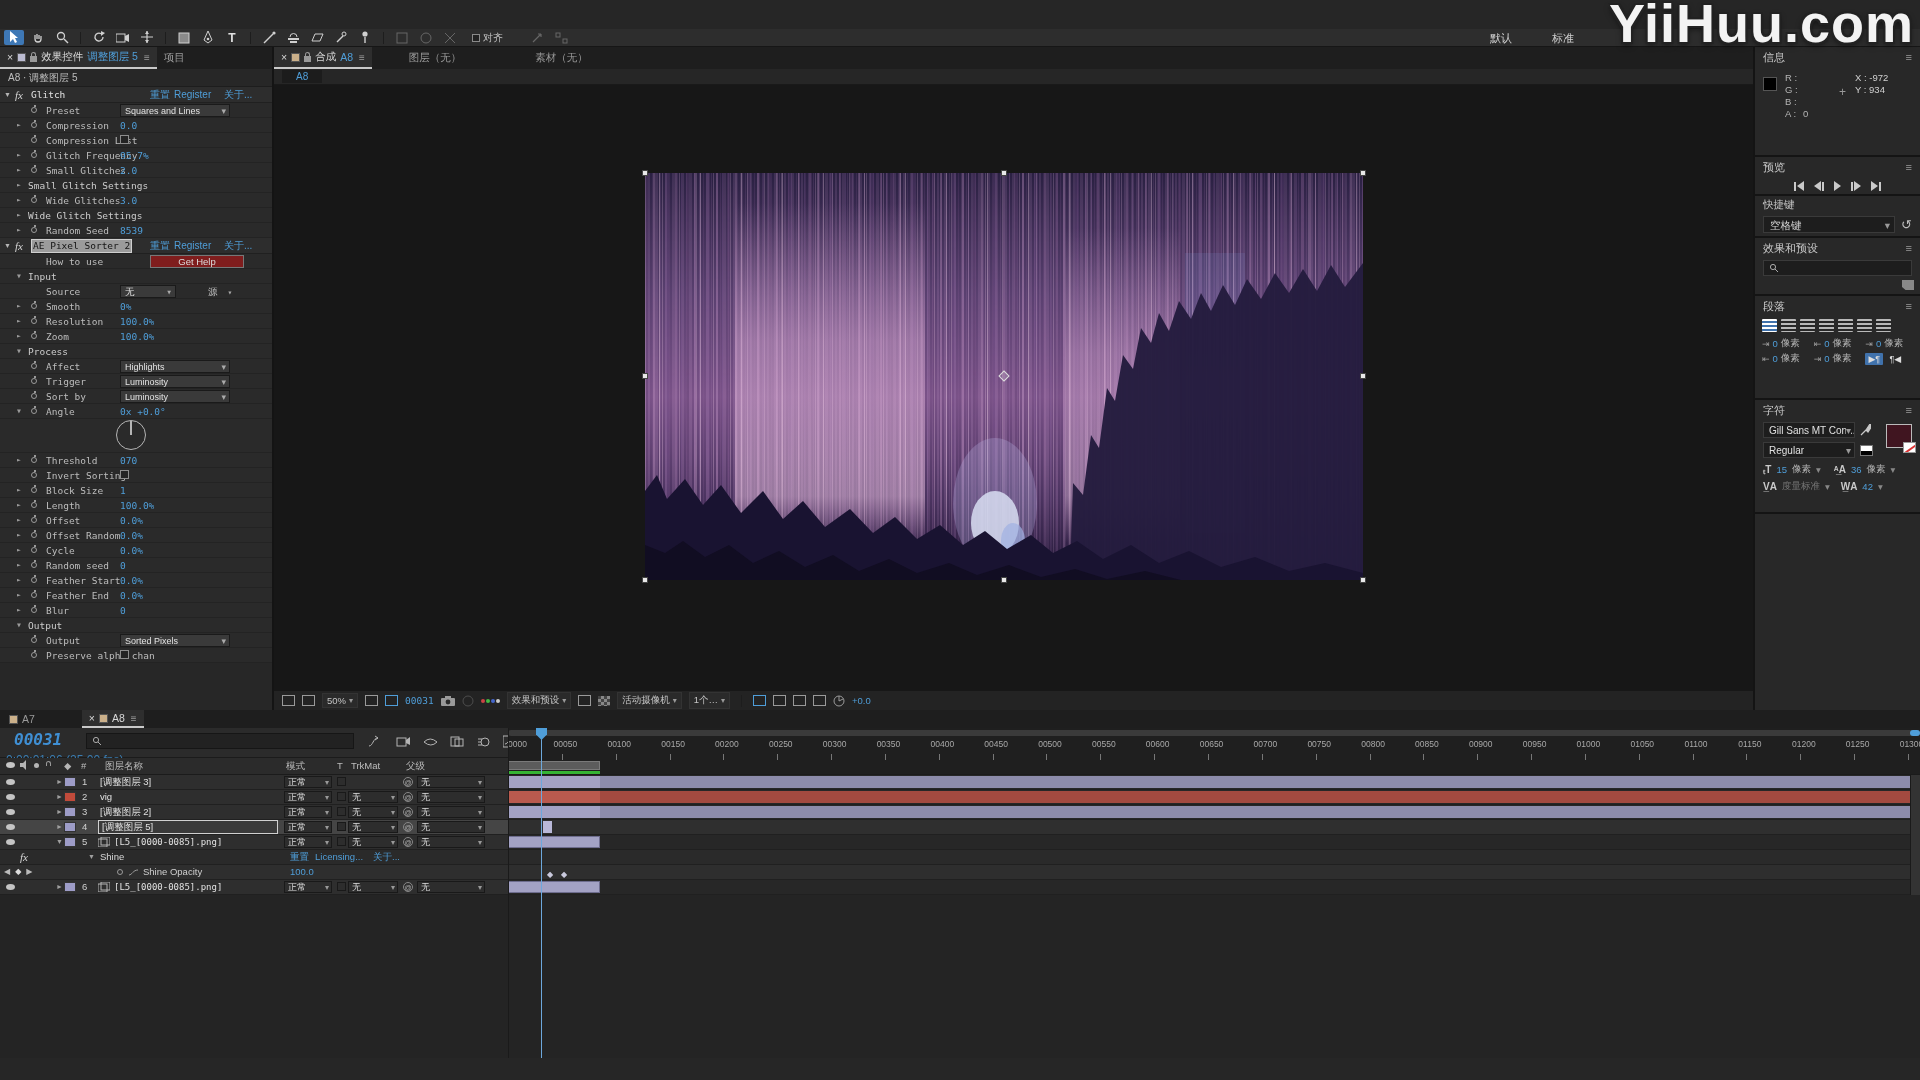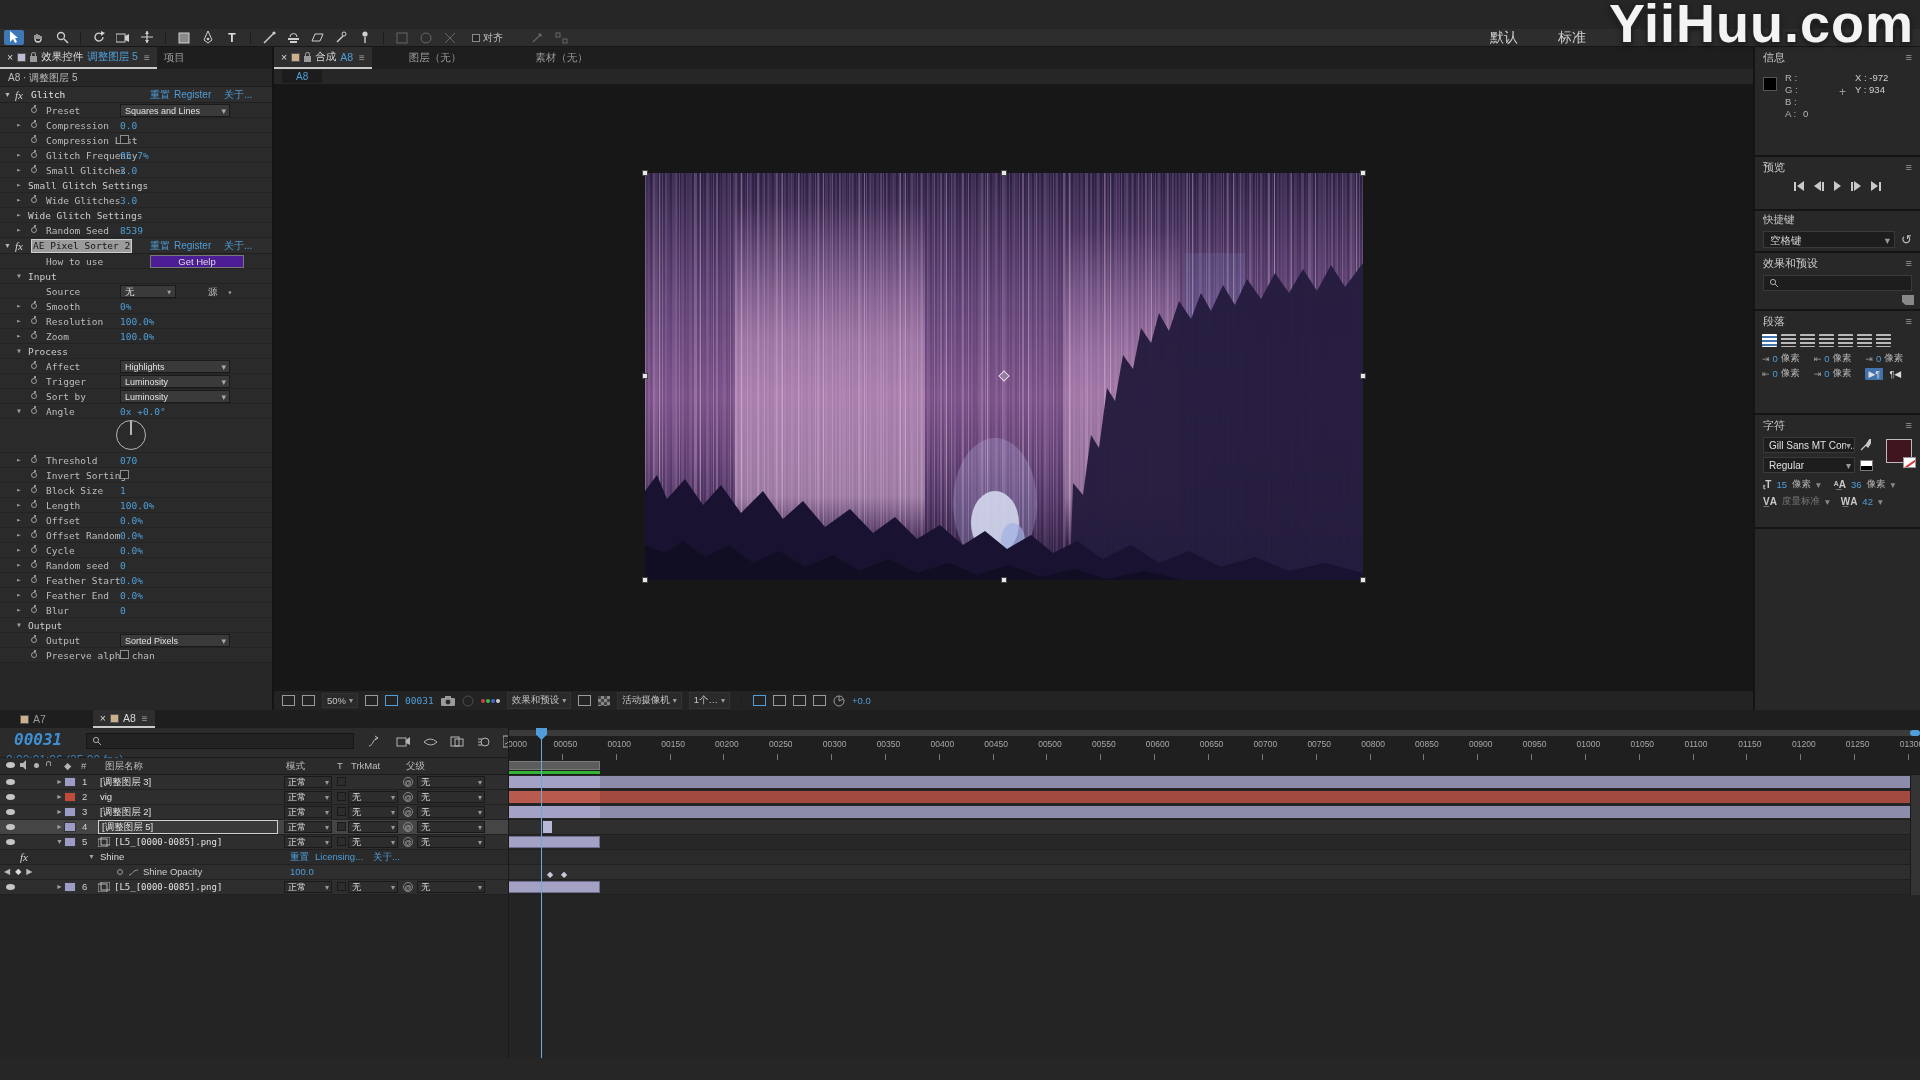--- a/index.html
+++ b/index.html
@@ -13,21 +13,21 @@
 .winctl span{width:34px;height:15px;display:flex;align-items:center;justify-content:center;font-size:9px;color:#bbb}
 .menubar{position:absolute;left:0;top:15px;width:1920px;height:14px;background:#242424;display:flex;align-items:center;gap:18px;padding-left:10px;font-size:10.5px;color:#d6d6d6}
 .toolbar{position:absolute;left:0;top:29px;width:1920px;height:18px;background:#2d2d2d;border-bottom:1px solid #161616;display:flex;align-items:center;gap:4px;padding-left:4px}
 .tool{width:20px;height:15px;display:flex;align-items:center;justify-content:center}
 .tool svg{display:block}
 .tool.active{background:#3e78b6;border-radius:2px}
 .tsep{width:1px;height:12px;background:#1d1d1d;margin:0 4px}
 .dim{opacity:.35}
 .alignbox{display:flex;align-items:center;gap:3px;color:#c0c0c0;font-size:10px;margin-left:8px}
 .cbx{width:8px;height:8px;border:1px solid #8a8a8a;background:#222}
-.wslabels{position:absolute;left:1490px;top:0;height:18px;display:flex;gap:40px;align-items:center;color:#cfcfcf;font-size:14px}
+.wslabels{position:absolute;left:1490px;top:0;height:18px;display:flex;gap:40px;align-items:center;color:#cfcfcf;font-size:11px}
 .watermark{position:absolute;right:6px;top:-8px;font-size:54px;font-weight:bold;letter-spacing:1px;color:rgba(255,255,255,.95);text-shadow:2px 2px 0 #222,-2px -2px 0 #222,2px -2px 0 #222,-2px 2px 0 #222,0 3px 6px rgba(0,0,0,.6);z-index:99;font-family:"Liberation Sans",sans-serif}
 
 .main{position:absolute;left:0;top:47px;width:1920px;height:663px;background:#141414}
 .fxpanel{position:absolute;left:0;top:0;width:272px;height:663px;background:#272727}
 .tabbar{height:22px;background:#1e1e1e;display:flex;align-items:stretch;font-size:10.5px}
 .tab{display:flex;align-items:center;gap:4px;padding:0 7px;color:#9a9a9a}
 .tab.active{background:#2e2e2e;border-bottom:2px solid #c9c9c9;color:#d8d8d8}
 .swatchico{width:9px;height:9px;background:#cbb08a;border:1px solid #555}
 .lockico{width:7px;height:6px;background:#9a9a9a;position:relative;margin-top:3px}
 .lockico::before{content:"";position:absolute;left:1px;top:-4px;width:3px;height:4px;border:1px solid #9a9a9a;border-bottom:none;border-radius:3px 3px 0 0}
@@ -49,21 +49,21 @@
 .erow .sw::before{content:"";position:absolute;left:2px;top:-3px;width:2px;height:2px;background:#9a9a9a}
 .erow .pname{position:absolute;left:46px;white-space:nowrap}
 .erow.group .pname{left:28px;color:#cccccc}
 .erow .pv{position:absolute;left:120px;white-space:nowrap}
 .pv.text{color:#4f9ed9}
 .pv.drop{width:110px;height:13px;line-height:12px;top:1px;background:#3a3a3a;border:1px solid #1a1a1a;color:#e3e3e3;padding:0 4px;font-size:9px;font-family:"Liberation Sans",sans-serif}
 .pv.drop::after{content:"▾";position:absolute;right:3px;top:0;color:#aaa}
 .pv.dropsrc{width:56px;height:13px;line-height:12px;top:1px;background:#3a3a3a;border:1px solid #1a1a1a;color:#e3e3e3;padding:0 4px}
 .pv.dropsrc::after{content:"▾";position:absolute;right:3px;top:0;color:#aaa}
 .pv.check{width:9px;height:9px;top:2px;background:#242424;border:1px solid #8d8d8d}
-.pv.btn{left:150px;width:94px;height:13px;line-height:12px;top:1px;text-align:center;background:#4c1d95;border:1px solid #777;color:#ddd;font-family:"Liberation Sans",sans-serif}
+.pv.btn{left:150px;width:94px;height:13px;line-height:12px;top:1px;text-align:center;background:#7f1d1d;border:1px solid #777;color:#ddd;font-family:"Liberation Sans",sans-serif}
 .erow .extra{position:absolute;left:208px;color:#c5c5c5}
 .erow .extra:empty{display:none}
 .erow .extra::after{content:"▾";color:#aaa;font-size:8px;margin-left:10px}
 .dialrow{position:relative;height:34px;background:#2a2a2a;border-bottom:1px solid #232323}
 .dial{position:absolute;left:116px;top:1px;width:30px;height:30px;border:1.5px solid #b5b5b5;border-radius:50%}
 .dial::before{content:"";position:absolute;left:13px;top:0;width:1.5px;height:14px;background:#b5b5b5}
 
 .comppanel{position:absolute;left:274px;top:0;width:1479px;height:663px;background:#232323}
 .subtabs{height:16px;background:#262626;border-bottom:1px solid #191919;display:flex;align-items:center;padding-left:8px}
 .subtab{background:#1c1c1c;color:#4f9ed9;padding:1px 14px;font-size:10px}
@@ -708,21 +708,21 @@
           <span class="a" style="left:30px;top:17px">G :</span>
           <span class="a" style="left:30px;top:29px">B :</span>
           <span class="a" style="left:30px;top:41px">A :</span>
           <span class="a" style="left:48px;top:41px">0</span>
           <span class="a" style="left:84px;top:18px;color:#999;font-size:12px">+</span>
           <span class="a" style="left:100px;top:5px;color:#d0d0d0">X : -972</span>
           <span class="a" style="left:100px;top:17px;color:#d0d0d0">Y : 934</span>
         </div>
       </div>
 
-      <div class="rpanel" style="height:52px">
+      <div class="rpanel" style="height:37px">
         <div class="rhead">
             <span>预览</span>
             <span class="hamb">≡</span>
           </div>
         <div class="prevbtns">
           <span class="pb">
               <span class="bar"></span>
               <span class="tri-l"></span>
             </span>
           <span class="pb">
@@ -847,21 +847,21 @@
           <span class="bluev">42</span>
             <span style="color:#888">▾</span>
         </div>
       </div>
       <div style="flex:1;background:#282828"></div>
     </div>
   </div>
 
   <div class="timeline">
     <div class="tltabs">
-      <div class="tab" style="padding-left:20px">
+      <div class="tab" style="padding-left:9px">
         <span class="swatchico"></span>
         <span>A7</span>
       </div>
       <div class="tab active" style="margin-left:40px">
         <span>×</span>
         <span class="swatchico"></span>
         <span>A8</span>
         <span class="hamb">≡</span>
       </div>
     </div>

